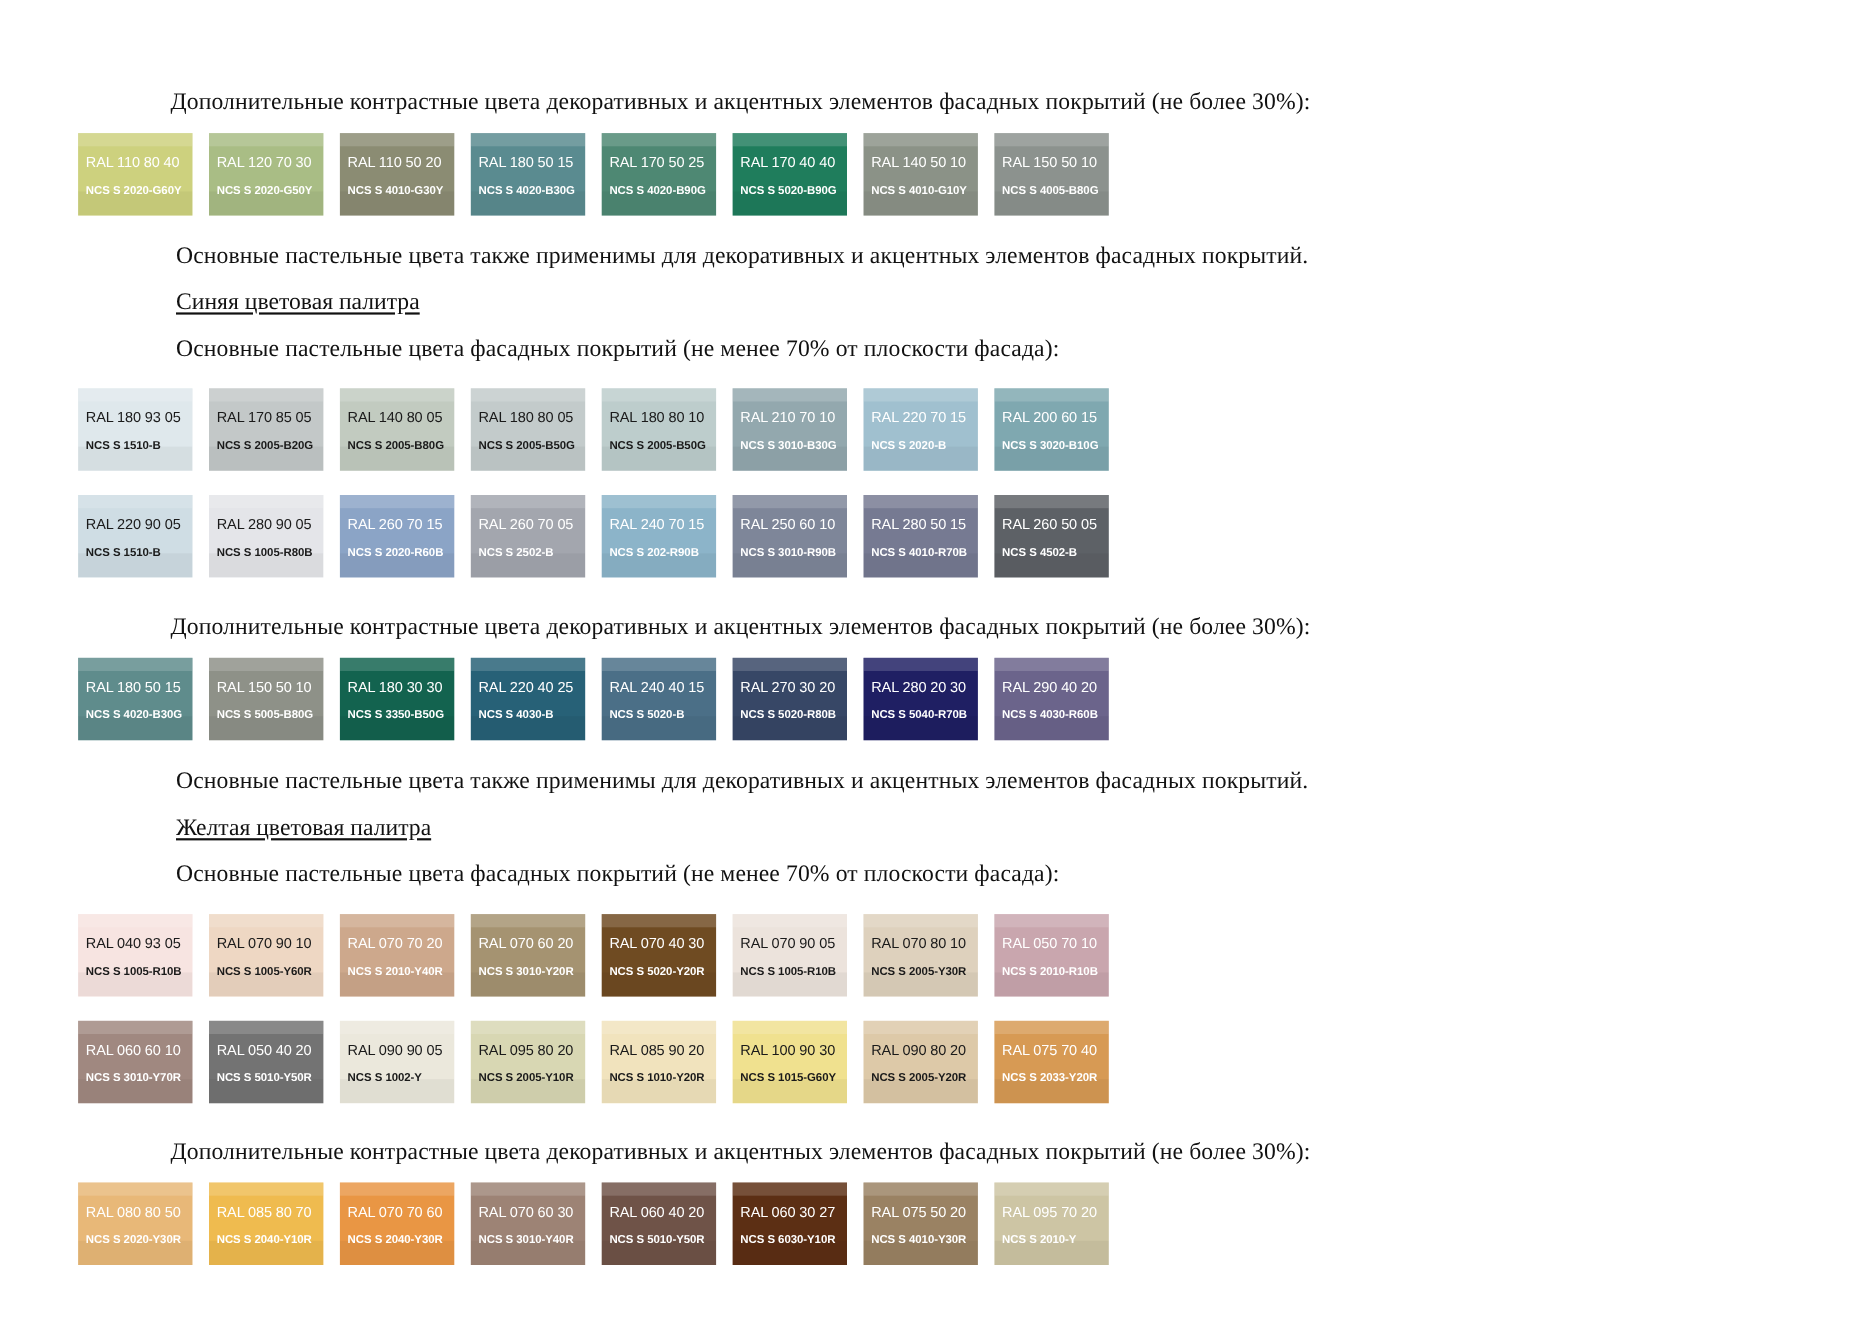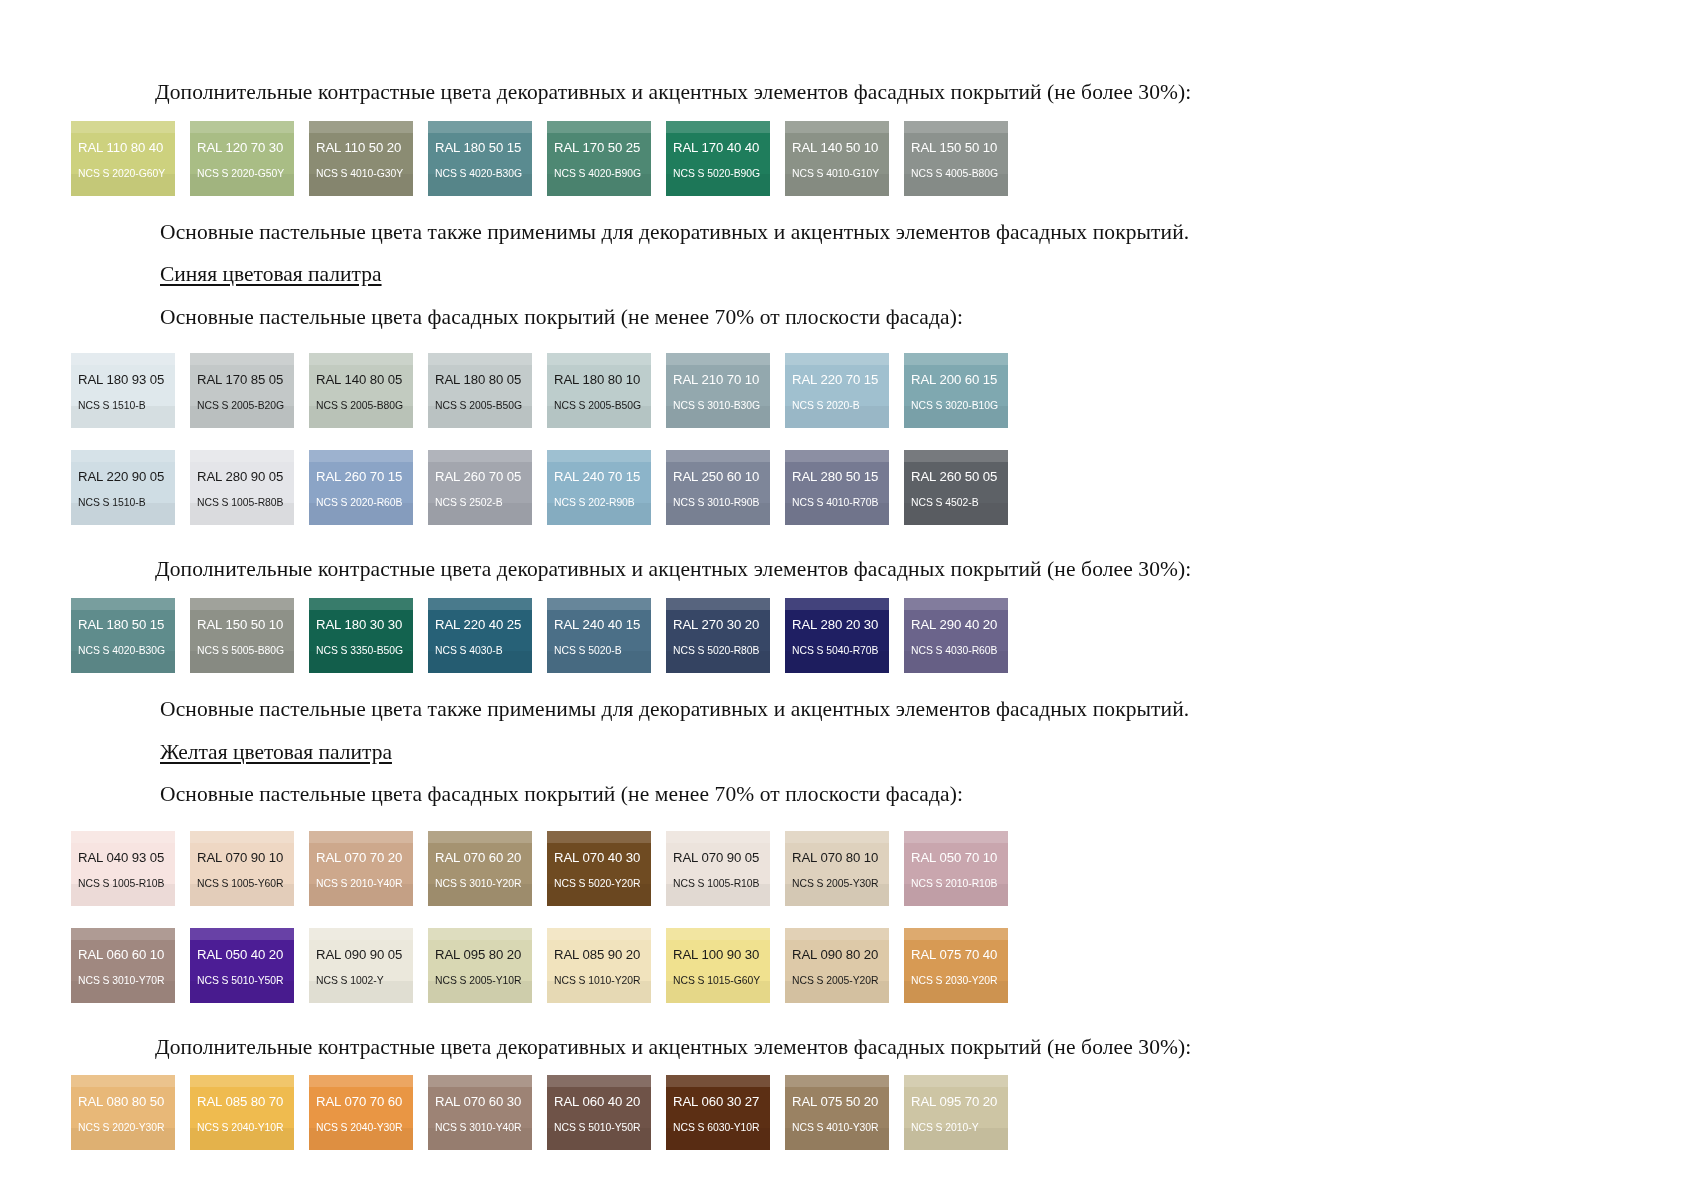--- a/index.html
+++ b/index.html
@@ -80,21 +80,21 @@
     line-height: 1;
     white-space: nowrap;
     position: absolute;
     left: 7px;
     top: 20px;
     letter-spacing: -0.1px;
   }
   .swatch .ncs {
     font-family: "Liberation Sans", sans-serif;
     font-size: 10.4px;
-    font-weight: 400;
+    font-weight: 700;
     line-height: 1;
     white-space: nowrap;
     position: absolute;
     left: 7px;
     top: 48px;
     letter-spacing: -0.05px;
   }
   .swatch.dark .ral, .swatch.dark .ncs { color: #ffffff; }
   .swatch.light .ral, .swatch.light .ncs { color: #1a1a1a; }
 
@@ -396,21 +396,21 @@
         </div>
       </div>
     <div class="gap-md"></div>
     <div class="swatch-row">
         <div class="swatch dark" style="background: rgb(160, 136, 128);">
           <div class="band-top"></div>
           <div class="band-bottom"></div>
           <div class="ral">RAL 060 60 10</div>
           <div class="ncs">NCS S 3010-Y70R</div>
         </div>
-        <div class="swatch dark" style="background: #4c1d95;">
+        <div class="swatch dark" style="background: #737373;">
           <div class="band-top"></div>
           <div class="band-bottom"></div>
           <div class="ral">RAL 050 40 20</div>
           <div class="ncs">NCS S 5010-Y50R</div>
         </div>
         <div class="swatch light" style="background: rgb(235, 232, 220);">
           <div class="band-top"></div>
           <div class="band-bottom"></div>
           <div class="ral">RAL 090 90 05</div>
           <div class="ncs">NCS S 1002-Y</div>
@@ -436,21 +436,21 @@
         <div class="swatch light" style="background: rgb(221, 201, 168);">
           <div class="band-top"></div>
           <div class="band-bottom"></div>
           <div class="ral">RAL 090 80 20</div>
           <div class="ncs">NCS S 2005-Y20R</div>
         </div>
         <div class="swatch dark" style="background: rgb(215, 154, 84);">
           <div class="band-top"></div>
           <div class="band-bottom"></div>
           <div class="ral">RAL 075 70 40</div>
-          <div class="ncs">NCS S 2030-Y20R</div>
+          <div class="ncs">NCS S 2033-Y20R</div>
         </div>
       </div>
 
     <div class="gap-lg"></div>
     <p class="para">Дополнительные контрастные цвета декоративных и акцентных элементов фасадных покрытий (не более 30%):</p>
     <div class="gap-sm"></div>
     <div class="swatch-row">
         <div class="swatch dark" style="background: rgb(232, 184, 120);">
           <div class="band-top"></div>
           <div class="band-bottom"></div>

